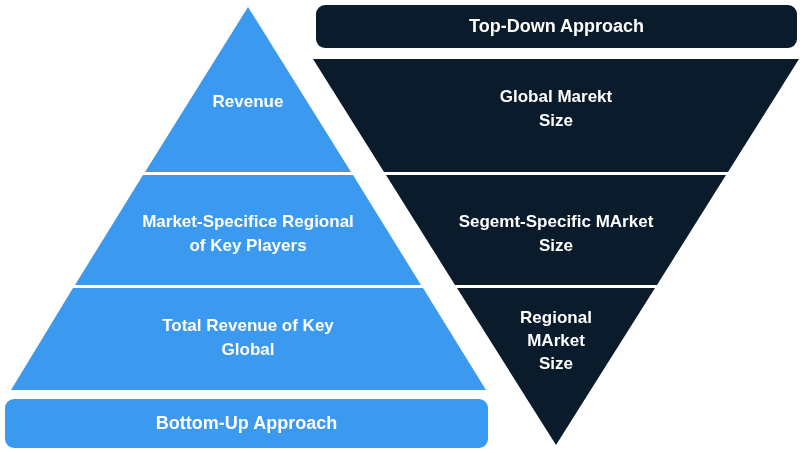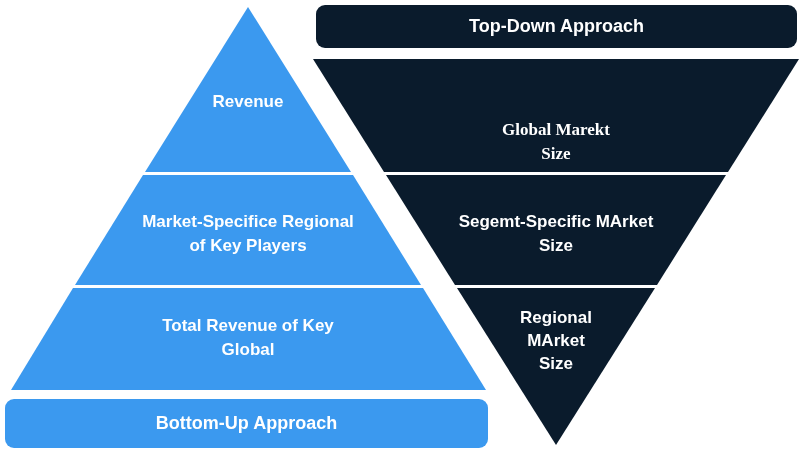--- a/index.html
+++ b/index.html
@@ -31,21 +31,21 @@
 
   .txt {
     position:absolute; width:300px; text-align:center; color:#fff;
     font-weight:700; font-size:17px; line-height:24px; pointer-events:none;
   }
   .left-col  { left:98px; }
   .right-col { left:406px; }
   .left-t1  { top:90px; }
   .left-t2  { top:210px; }
   .left-t3  { top:300px;margin-top:14px; }
-  .right-t1 { top:118px;font-family:Liberation Serif, serif; }
+  .right-t1 { top:85px; }
   .right-t2 { top:210px; }
   .right-t3 { top:306px; line-height:23px; }
 </style>
 </head>
 <body>
 
 <div class="canvas">
 
   <div class="shape blue s-l1"></div>
   <div class="shape blue s-l2"></div>

